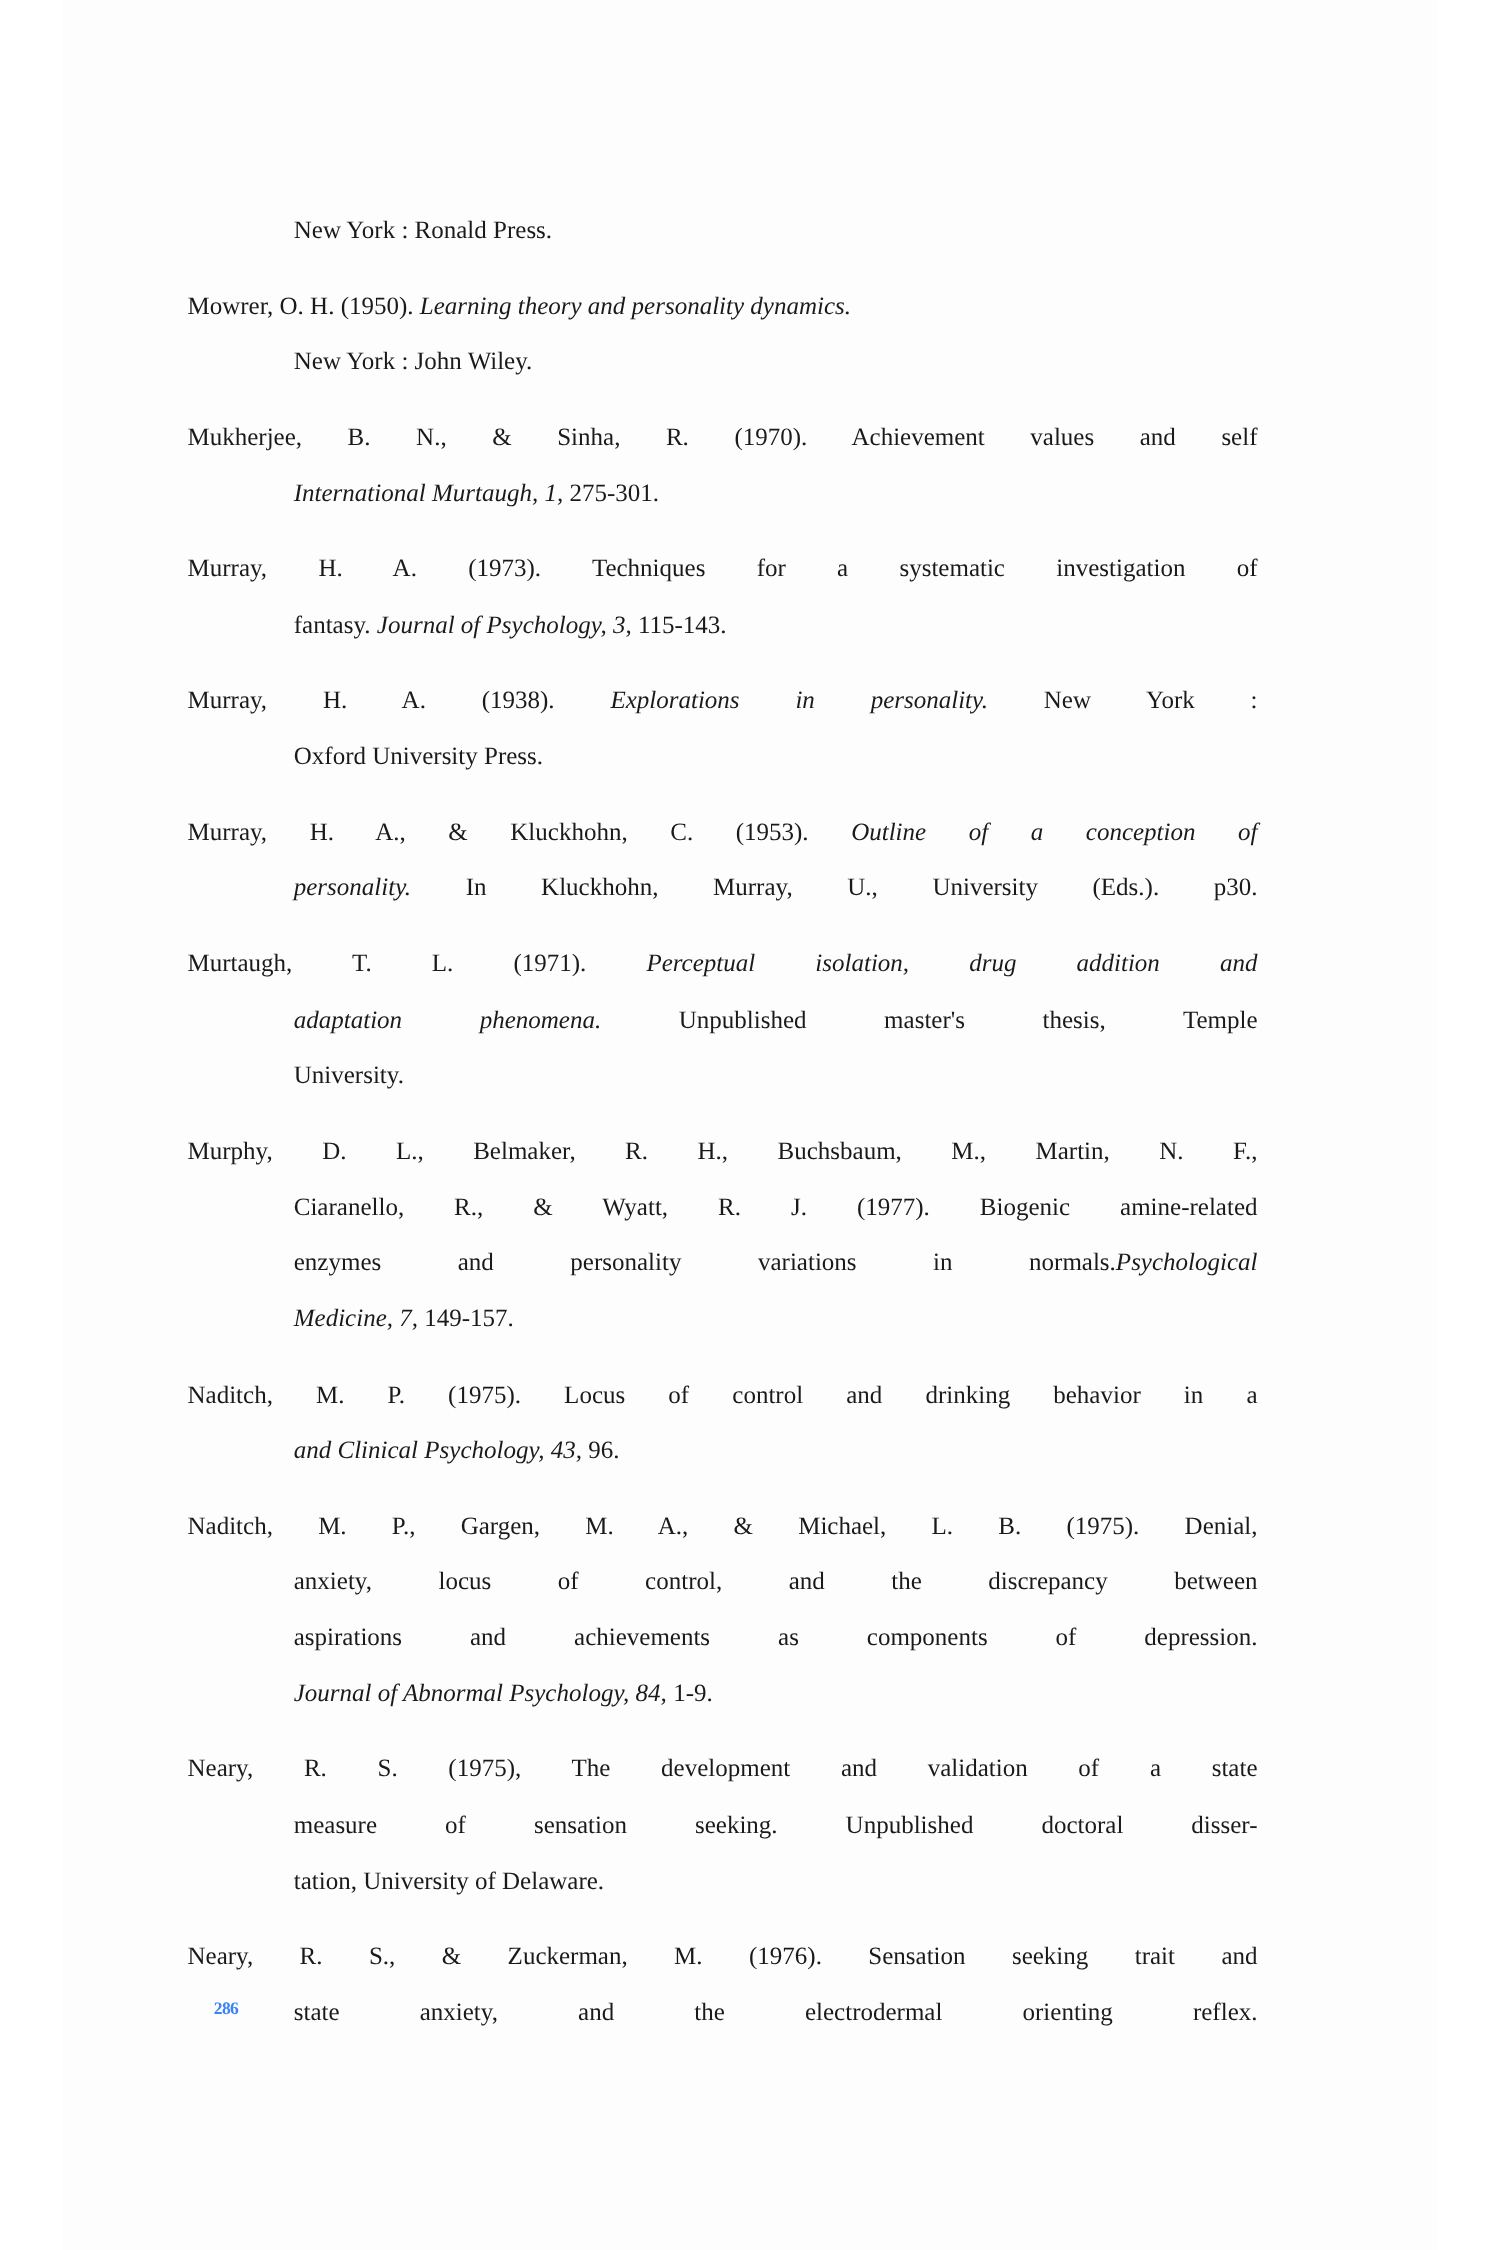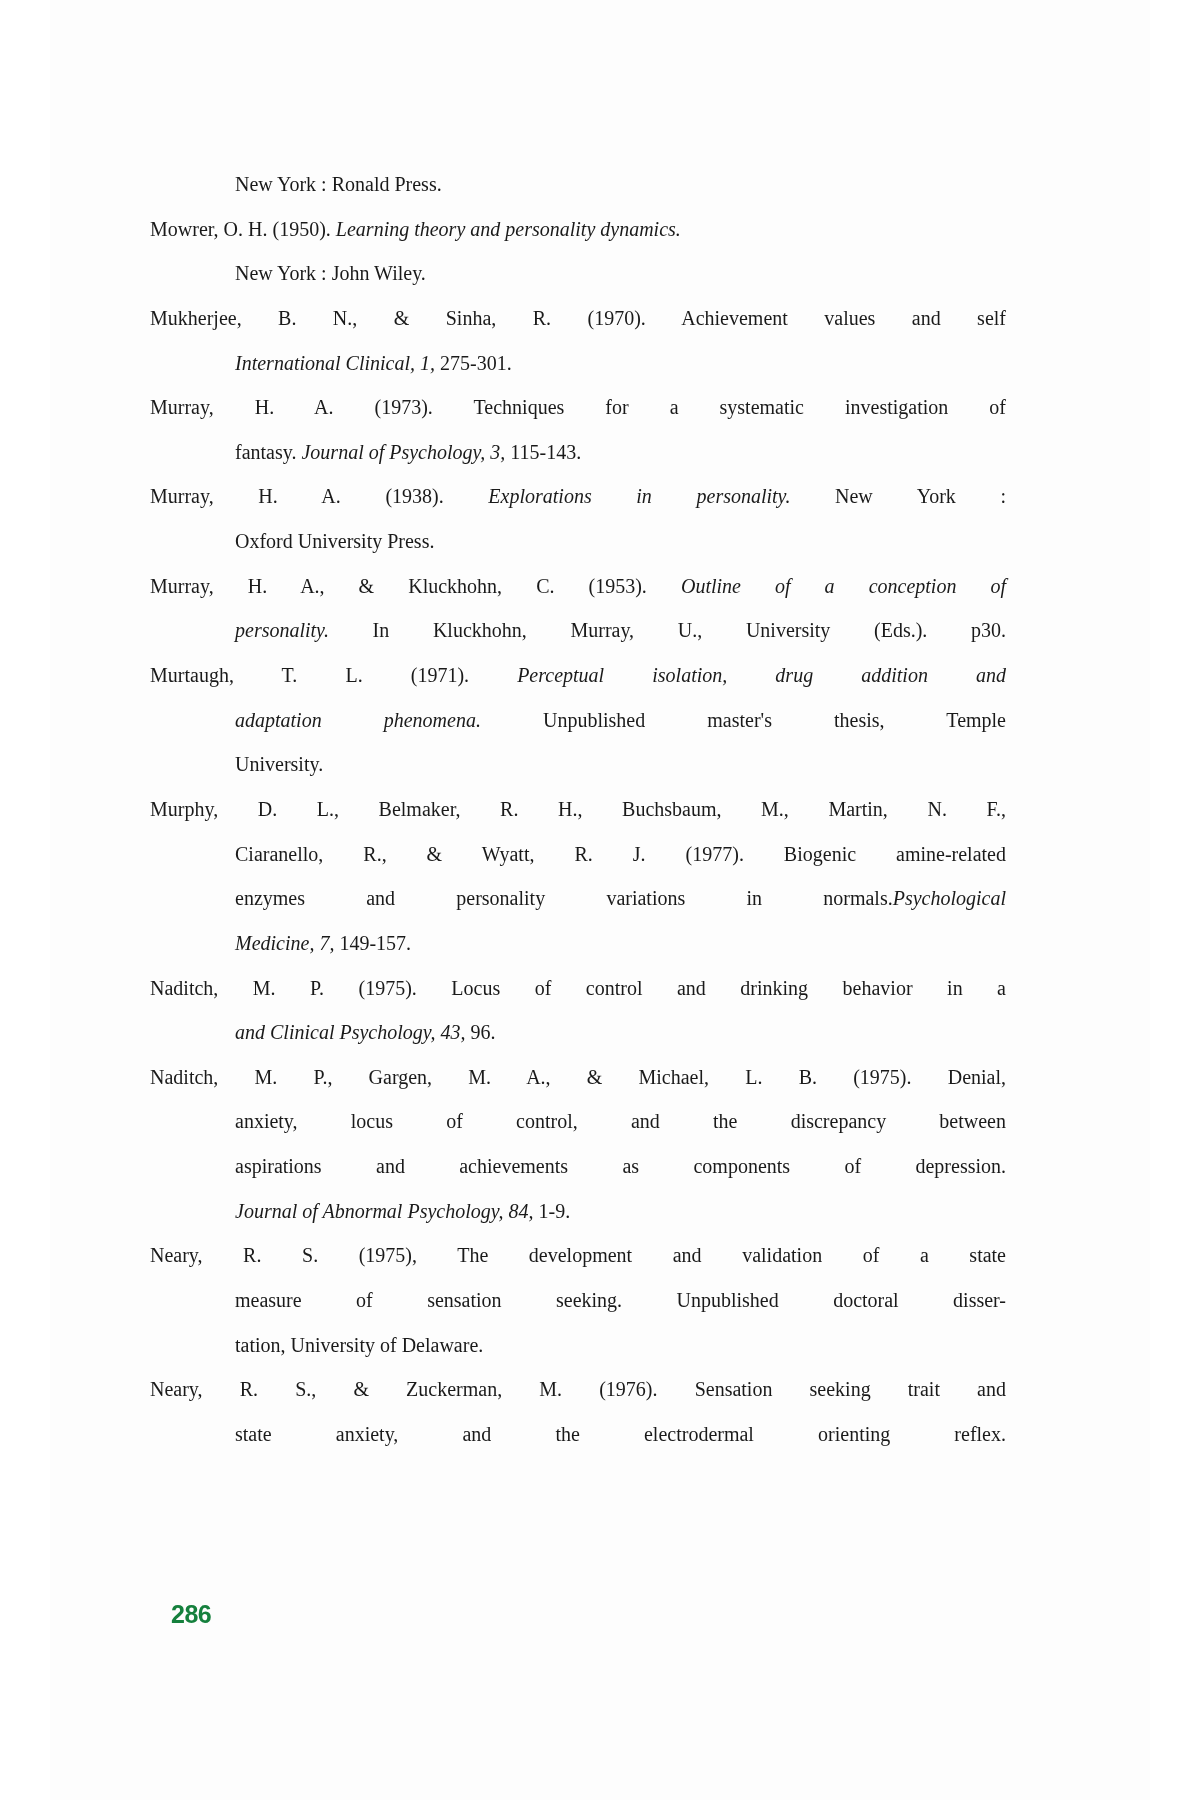--- a/index.html
+++ b/index.html
@@ -40,49 +40,50 @@
     .line.just {
       text-align: justify;
       text-align-last: justify;
       white-space: normal;
     }
     .cont {
       padding-left: 85px;
     }
     .line.first {
       padding-left: 0;
+      margin-top: 16px;
     }
     i { font-style: italic; }
     .page-number {
       position: absolute;
       left: 171px;
       top: 1600px;
-      font-family: Liberation Sans, sans-serif;
+      font-family: Liberation Serif, serif;
       font-weight: bold;
-      font-size: 25px;
+      font-size: 14px;
       letter-spacing: -0.5px;
-      color: #15803d;
+      color: #3b82f6;
     }
   </style>
 </head>
 <body>
 
 <div class="scan-area"></div>
 
 <div class="refs" id="refs">
     <div class="entry">
       <span class="line cont"><span>New York : Ronald Press.</span></span>
     </div>
     <div class="entry">
       <span class="line first"><span>Mowrer, O. H. (1950). </span><i>Learning theory and personality dynamics.</i></span>
       <span class="line cont"><span>New York : John Wiley.</span></span>
     </div>
     <div class="entry">
       <span class="line just first"><span>Mukherjee, B. N., &amp; Sinha, R. (1970). Achievement values and self</span></span>
-      <span class="line cont"><i>International Clinical, 1,</i><span> 275-301.</span></span>
+      <span class="line cont"><i>International Murtaugh, 1,</i><span> 275-301.</span></span>
     </div>
     <div class="entry">
       <span class="line just first"><span>Murray, H. A. (1973). Techniques for a systematic investigation of</span></span>
       <span class="line cont"><span>fantasy. </span><i>Journal of Psychology, 3,</i><span> 115-143.</span></span>
     </div>
     <div class="entry">
       <span class="line just first"><span>Murray, H. A. (1938). </span><i>Explorations in personality.</i><span> New York :</span></span>
       <span class="line cont"><span>Oxford University Press.</span></span>
     </div>
     <div class="entry">

